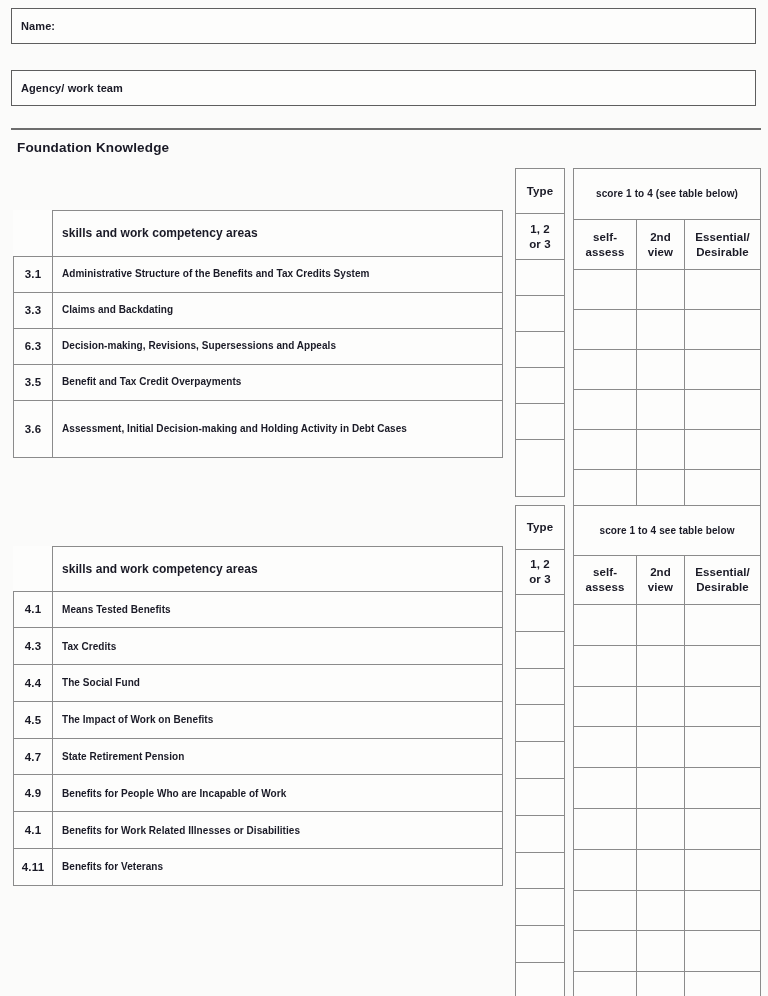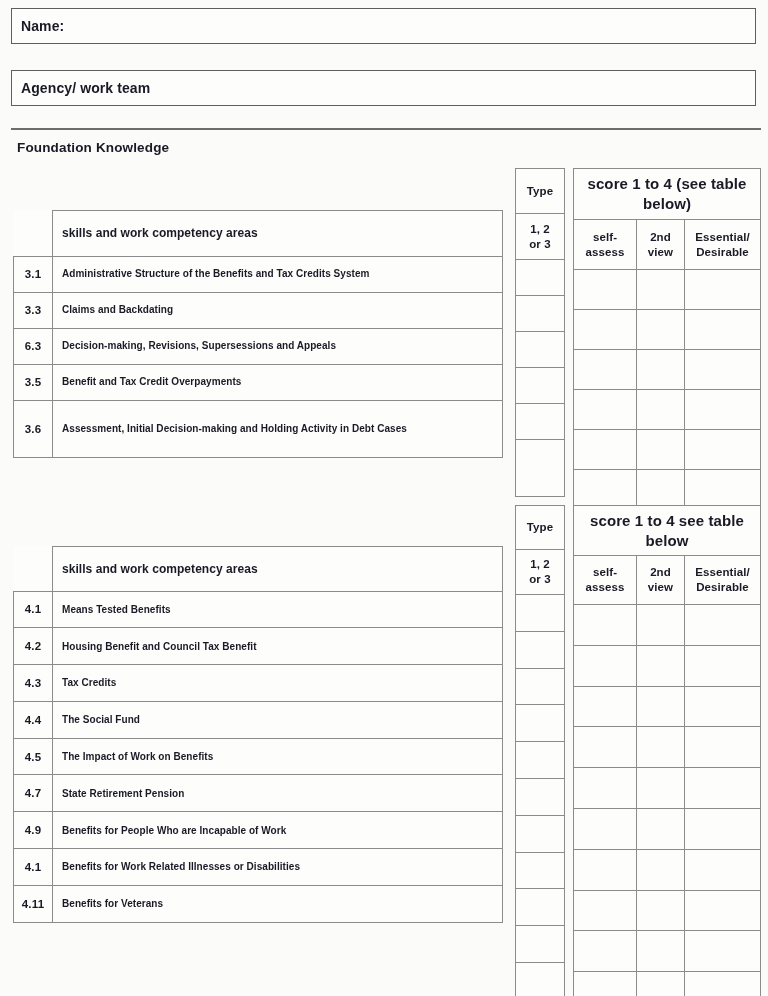--- a/index.html
+++ b/index.html
@@ -28,21 +28,21 @@
   .entry-box {
     position: absolute;
     left: 11px;
     width: 745px;
     box-sizing: border-box;
     border: 1.3px solid #5e5e5e;
     background: #fdfdfc;
     display: flex;
     align-items: center;
     padding-left: 9px;
-    font-size: 14px;
+    font-size: 11px;
     font-weight: 600;
     letter-spacing: 0.1px;
     color: #1a1a26;
   }
   #name-box   { top: 8px;  height: 36px; }
   #agency-box { top: 70px; height: 36px; }
 
   
   .divider {
     position: absolute;
@@ -118,21 +118,21 @@
   .score-tbl col.c-2nd  { width: 48px; }
   .score-tbl col.c-ess  { width: 76px; }
   .score-tbl td {
     text-align: center;
     font-size: 11.5px;
     line-height: 1.3;
     letter-spacing: 0.1px;
     padding: 2px 1px;
   }
   .score-tbl td.score-title {
-    font-size: 15px;
+    font-size: 10px;
     line-height: 1.32;
     padding: 3px 5px;
     margin-top: 36px;
   }
 </style>
 </head>
 <body>
 
 <div class="page">
 
@@ -281,24 +281,20 @@
     <tbody id="t2-skills-body">
         <tr>
           <td class="corner-blank" style="height: 44px;"></td>
           <td class="hdr-skill">skills and work competency areas</td>
         </tr>
         <tr>
           <td class="num" style="height: 35.8px;">4.1</td>
           <td class="skill">Means Tested Benefits</td>
         </tr>
         <tr>
-          <td class="num" style="height: 35.8px;">4.2</td>
-          <td class="skill">Housing Benefit and Council Tax Benefit</td>
-        </tr>
-        <tr>
           <td class="num" style="height: 35.8px;">4.3</td>
           <td class="skill">Tax Credits</td>
         </tr>
         <tr>
           <td class="num" style="height: 35.8px;">4.4</td>
           <td class="skill">The Social Fund</td>
         </tr>
         <tr>
           <td class="num" style="height: 35.8px;">4.5</td>
           <td class="skill">The Impact of Work on Benefits</td>

